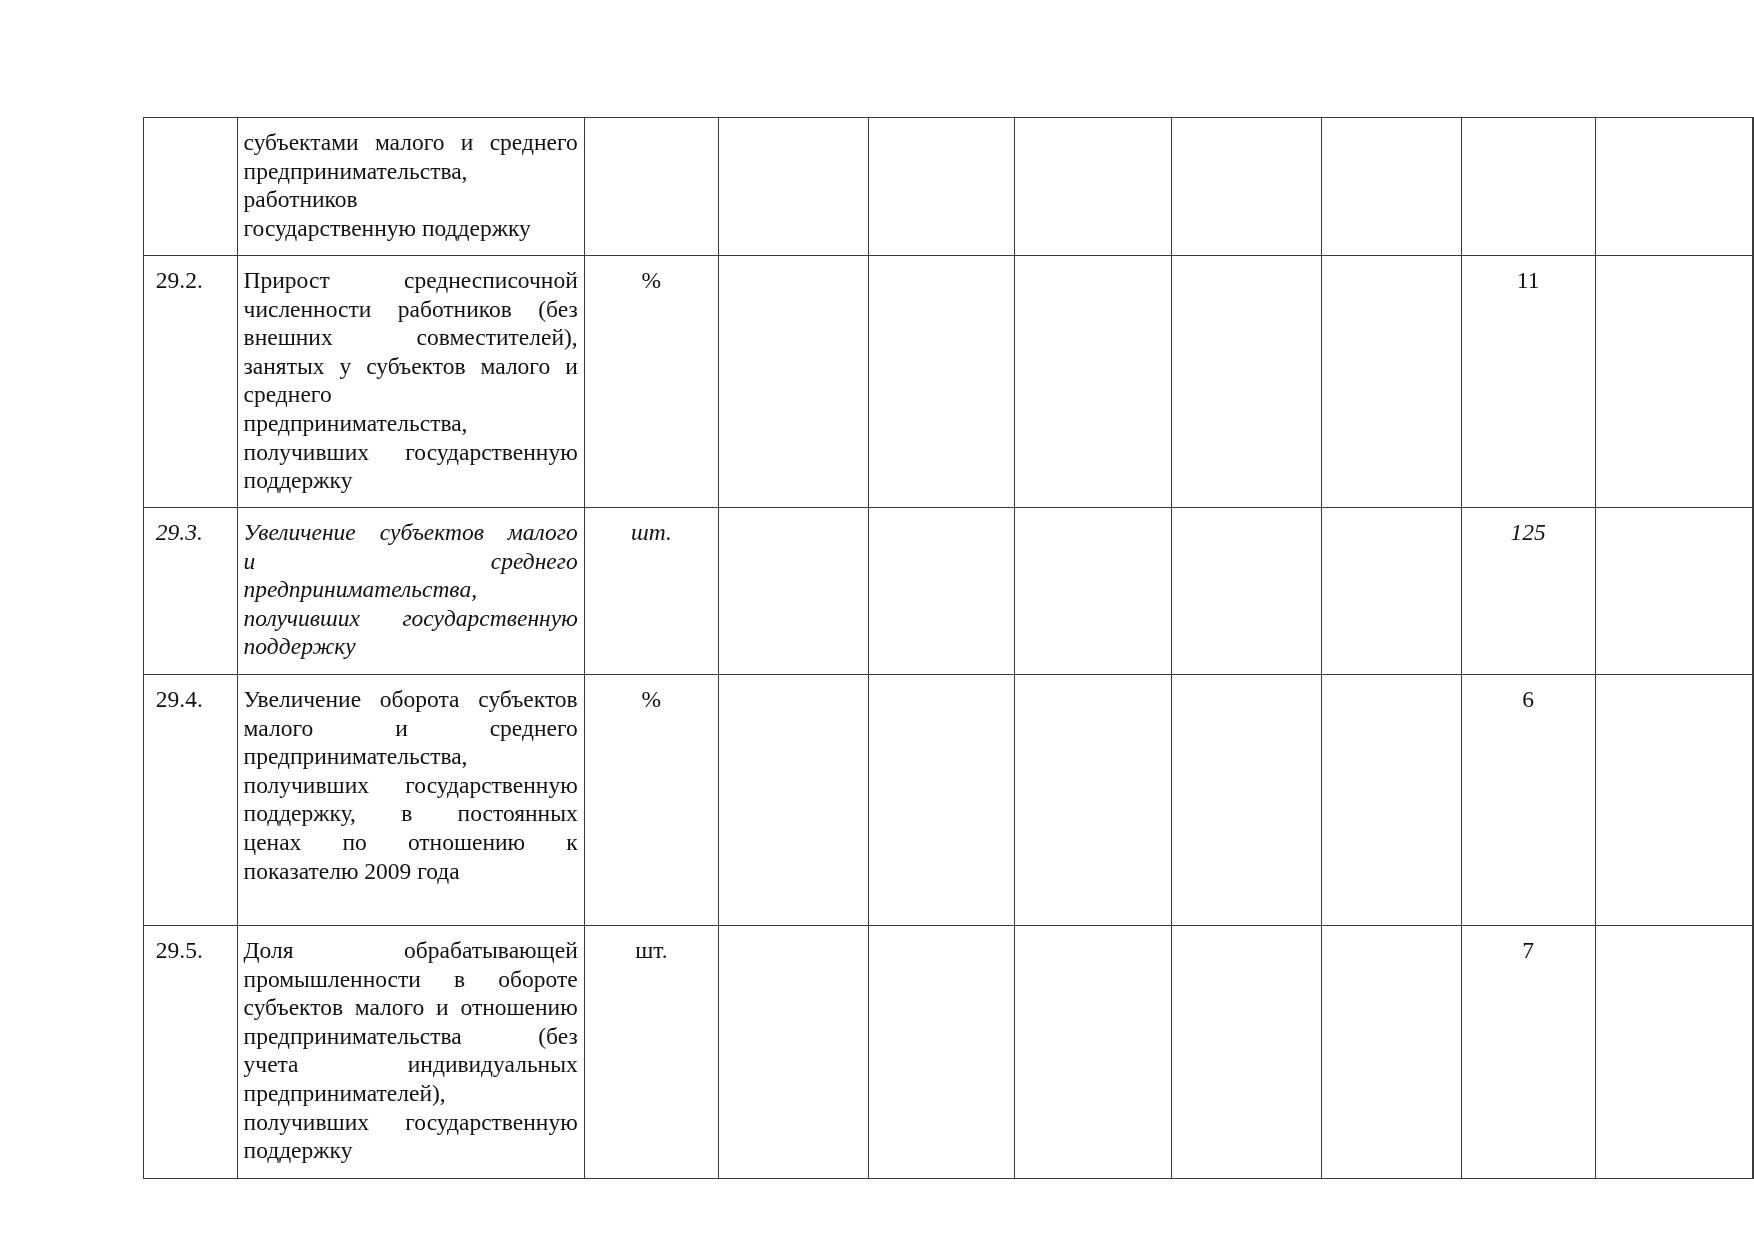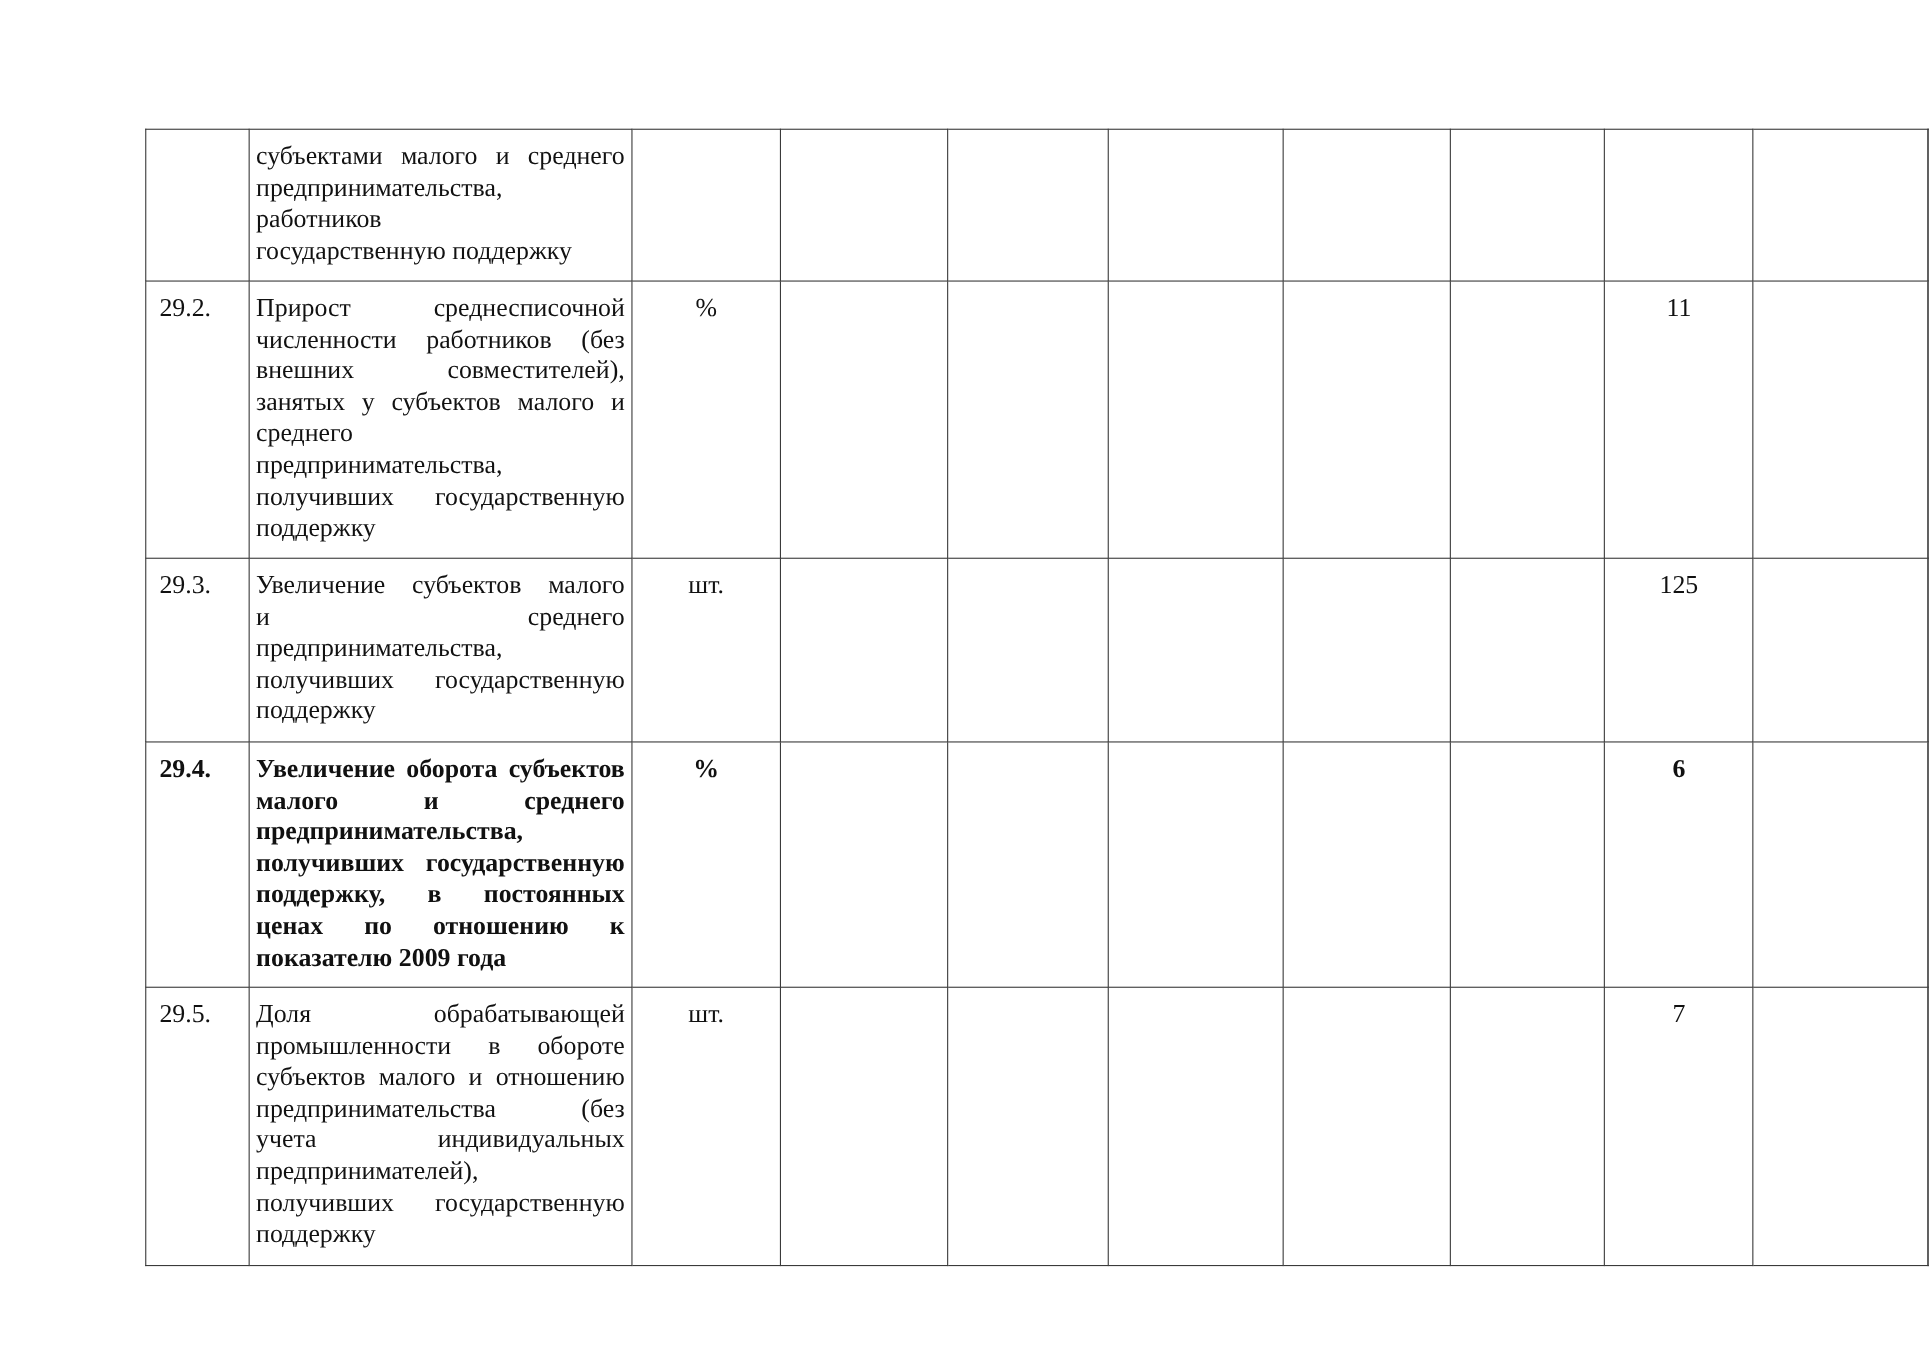--- a/index.html
+++ b/index.html
@@ -1,19 +1,19 @@
 <!DOCTYPE html>
 <html><head>
 <meta charset="utf-8">
 <style>
   html, body { margin: 0; padding: 0; background: #ffffff; }
   body { width: 1754px; height: 1240px; position: relative; overflow: hidden;
          font-family: "Liberation Serif", "DejaVu Serif", serif; color: #111; }
   .page { position: absolute; left: 0; top: 0; width: 1754px; height: 1240px; }
-  table.grid { position: absolute; left: 132px; top: 117px; border-collapse: collapse;
+  table.grid { position: absolute; left: 143px; top: 117px; border-collapse: collapse;
                table-layout: fixed; }
   table.grid td { border: 1.6px solid #3a3a3a; vertical-align: top; padding: 0;
                   font-size: 23.5px; line-height: 28.6px; text-align: center; }
   td.num { text-align: right; padding: 10px 22px 0 0 !important; }
   td.desc { text-align: justify; text-align-last: left; padding: 10px 6px 0 6px !important;
             hyphens: none; }
   td.unit { text-align: center; padding-top: 10px !important; }
   td.val { text-align: center; padding-top: 10px !important; }
   .desc-line { display: block; text-align: justify; text-align-last: justify; }
   .desc-line.last { text-align-last: left; }
@@ -69,40 +69,40 @@
           <td class="unit">%</td>
           <td class="val"></td>
           <td class="val"></td>
           <td class="val"></td>
           <td class="val"></td>
           <td class="val"></td>
           <td class="val">11</td>
           <td class="val"></td>
           <td class="val"></td>
         </tr>
-        <tr style="height: 167px;">
+        <tr style="height: 167px; font-style: italic;">
           <td class="num">29.3.</td>
           <td class="desc">
             <span class="desc-line">Увеличение субъектов малого</span>
             <span class="desc-line">и среднего</span>
             <span class="desc-line last">предпринимательства,</span>
             <span class="desc-line">получивших государственную</span>
             <span class="desc-line last">поддержку</span>
           </td>
           <td class="unit">шт.</td>
           <td class="val"></td>
           <td class="val"></td>
           <td class="val"></td>
           <td class="val"></td>
           <td class="val"></td>
           <td class="val">125</td>
           <td class="val"></td>
           <td class="val"></td>
         </tr>
-        <tr style="height: 223px; font-weight: bold;">
+        <tr style="height: 251px;">
           <td class="num">29.4.</td>
           <td class="desc">
             <span class="desc-line">Увеличение оборота субъектов</span>
             <span class="desc-line">малого и среднего</span>
             <span class="desc-line last">предпринимательства,</span>
             <span class="desc-line">получивших государственную</span>
             <span class="desc-line">поддержку, в постоянных</span>
             <span class="desc-line">ценах по отношению к</span>
             <span class="desc-line last">показателю 2009 года</span>
           </td>

